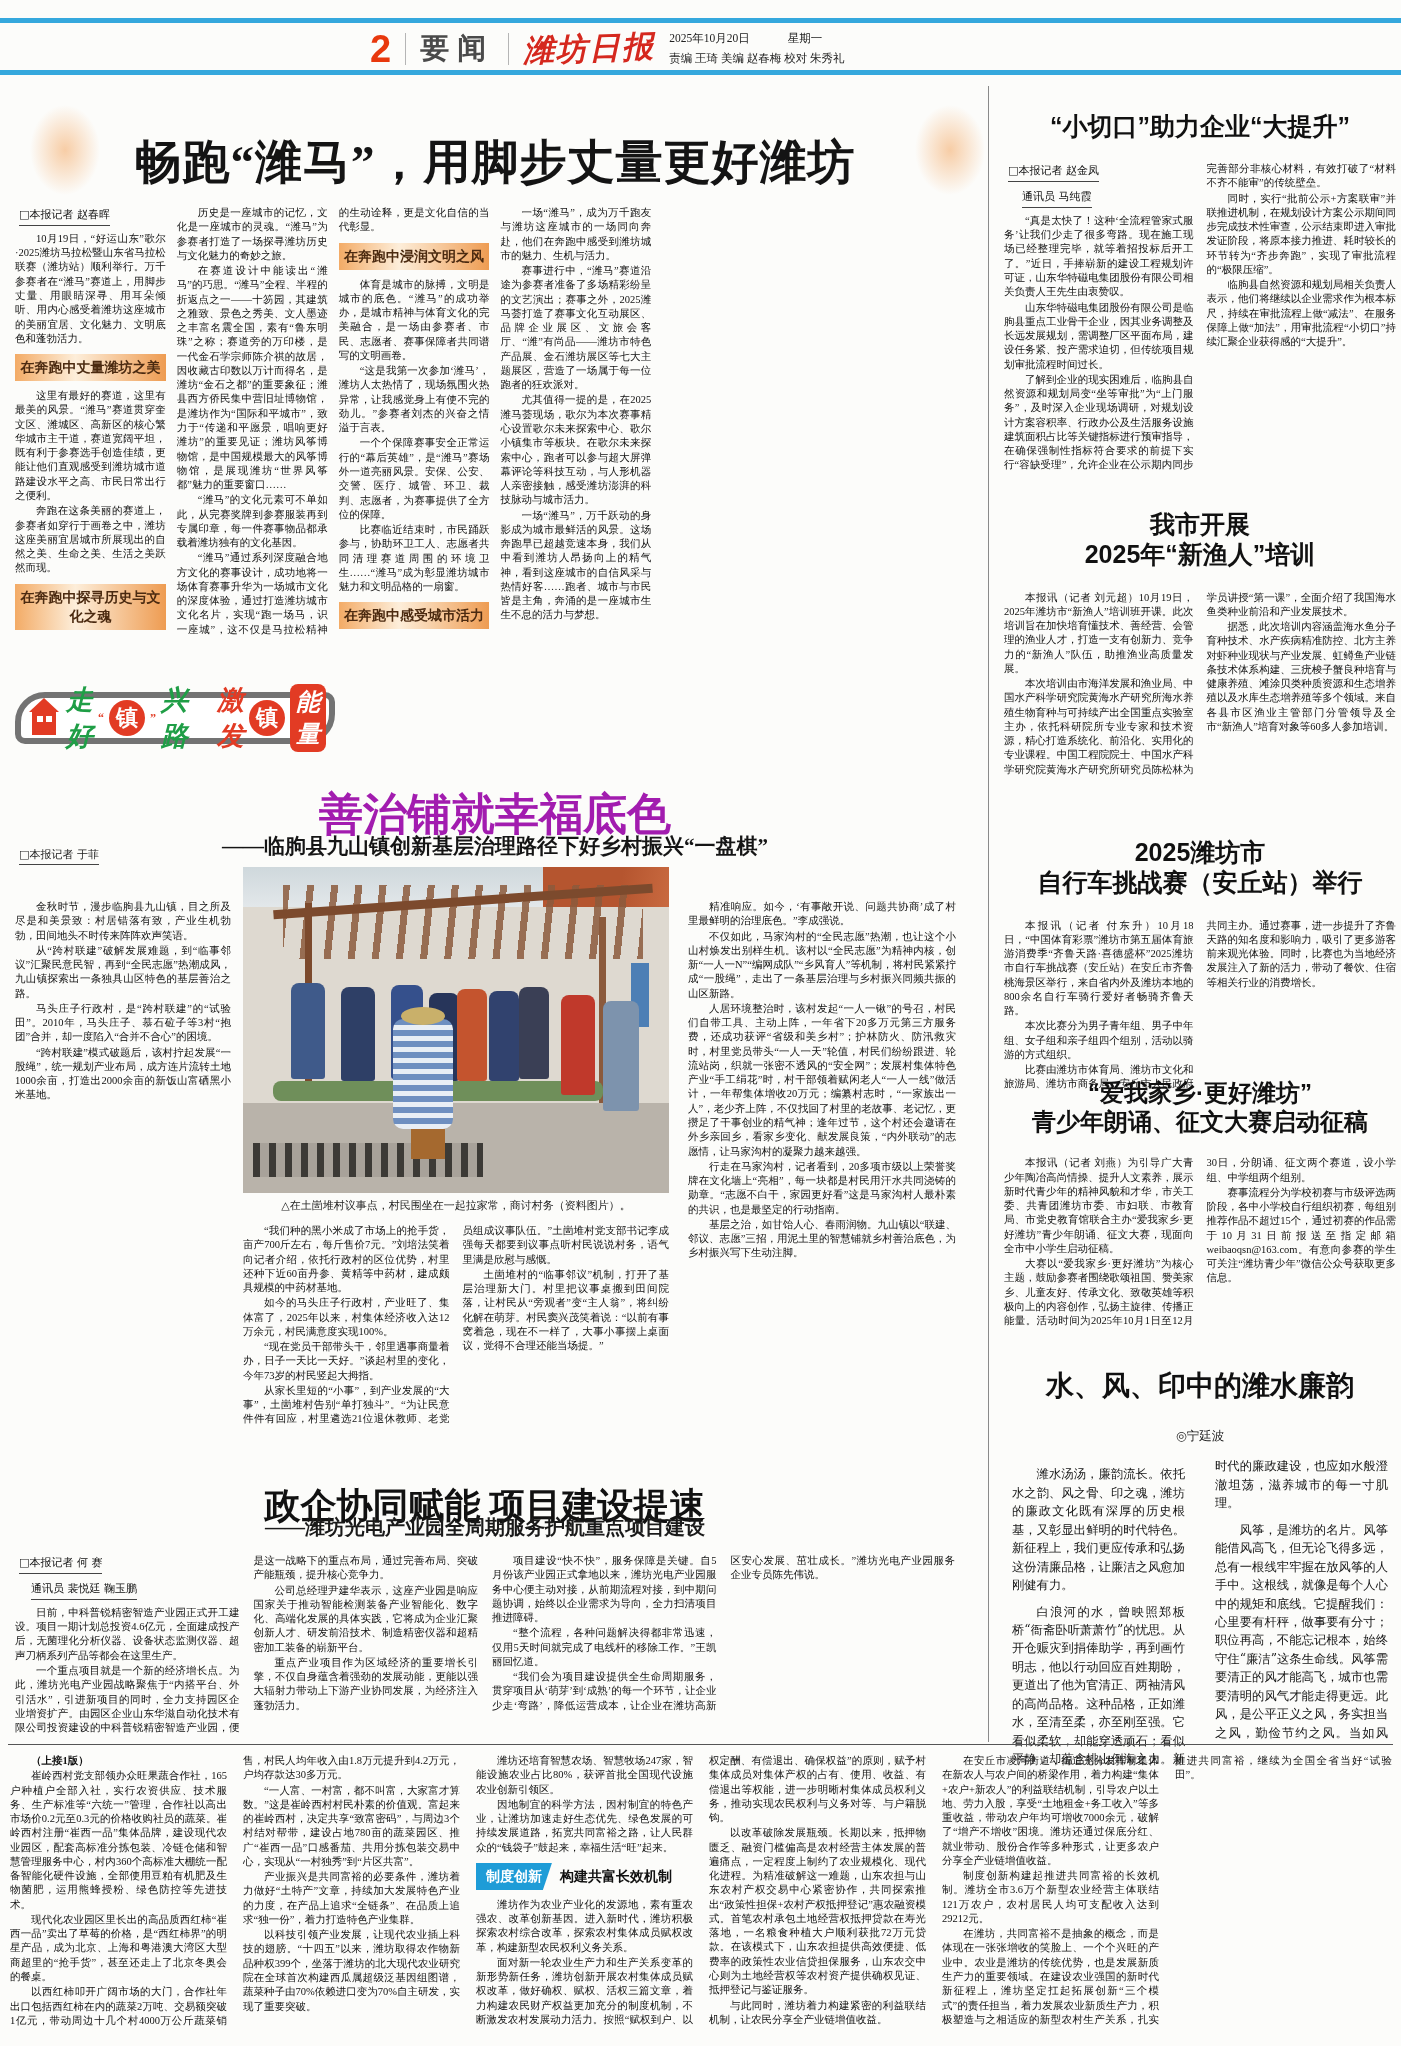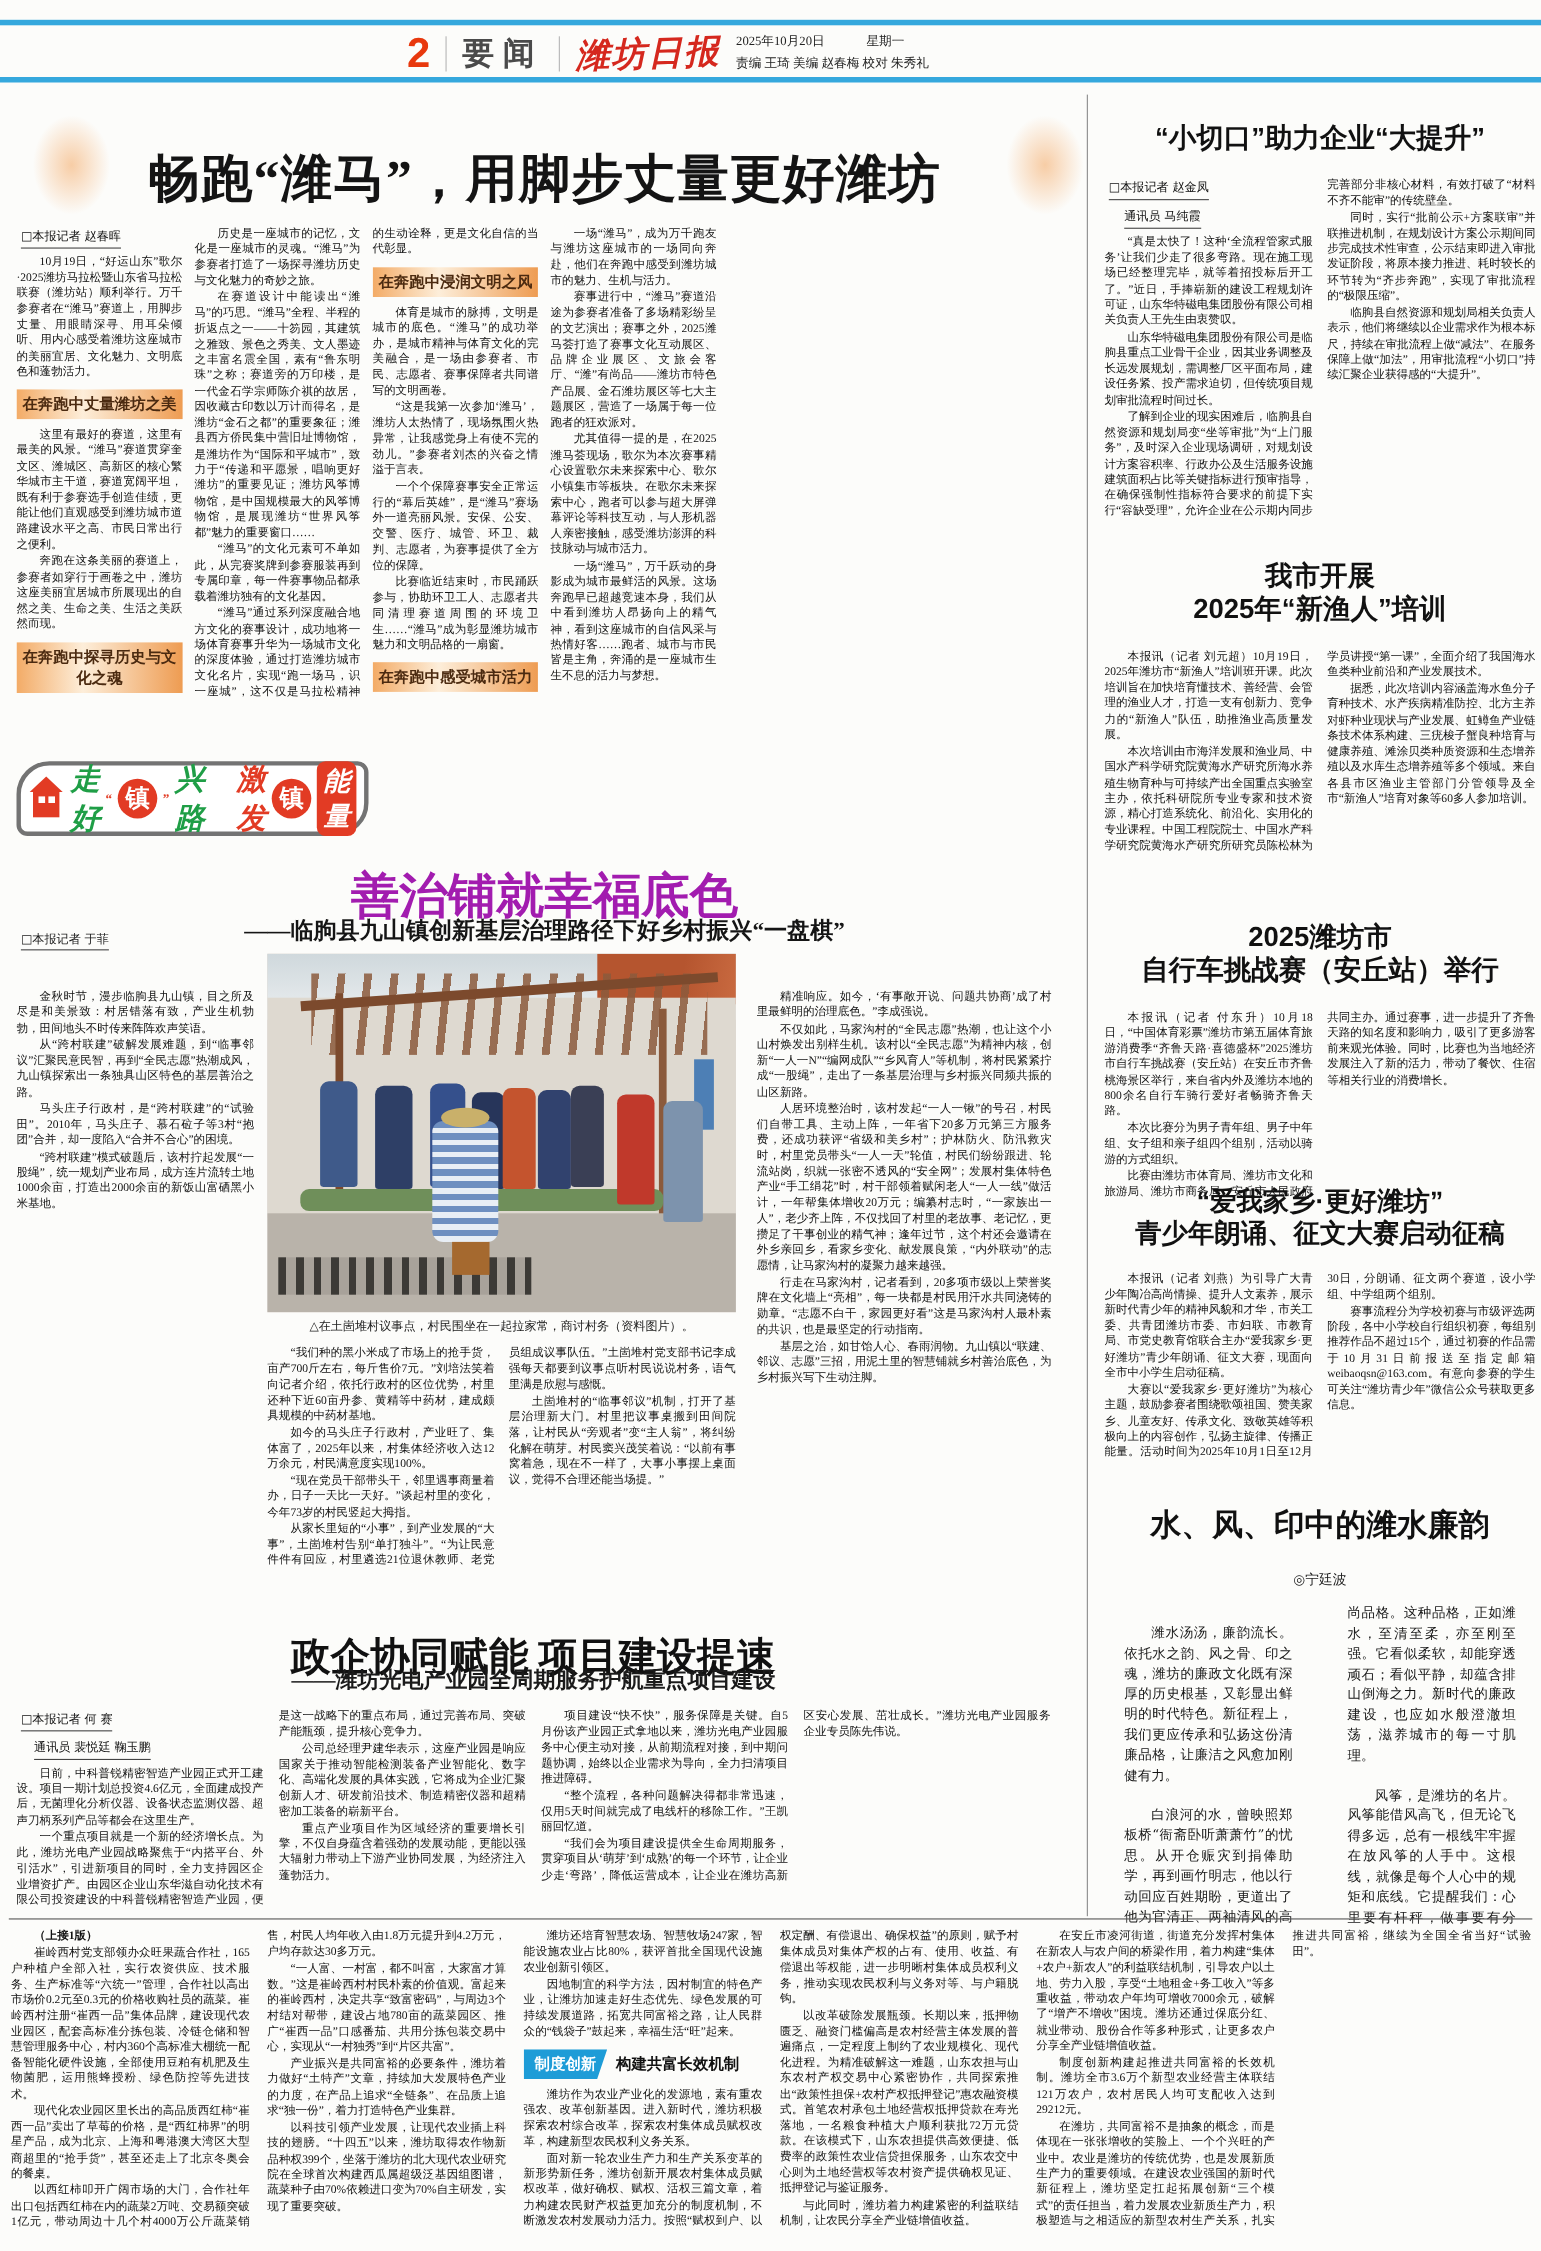--- a/index.html
+++ b/index.html
@@ -34,23 +34,23 @@
   .rail{left:1004px;top:86px;width:392px;}
   .rail-art{position:absolute;left:0;width:392px;}
   .rail-title{font-family:"Liberation Sans",sans-serif;font-weight:900;text-align:center;color:#111;line-height:1.22;}
   .rail-body{column-count:2;column-gap:13px;margin-top:10px;}
   .t26{font-size:25px;} .t24{font-size:24px;}
   
   .essay-title{font-size:28px;font-weight:900;text-align:center;color:#101010;font-family:"Liberation Serif",serif;}
   .essay-author{text-align:center;font-size:12.5px;margin-top:6px;}
   .essay-body{column-count:2;column-gap:14px;margin-top:12px;font-size:12.3px;line-height:1.5;
               font-family:"DejaVu Serif",serif;color:#151515;text-align:justify;}
-  .essay-body p{margin:18px;text-indent:2em;}
-  
-  .banner{left:15px;top:692px;width:320px;height:68px;border:4px solid #737373;border-radius:30px 10px 30px 10px;
+  .essay-body p{margin:8px;text-indent:2em;}
+  
+  .banner{left:15px;top:692px;width:320px;height:52px;border:6px solid #737373;border-radius:30px 10px 30px 10px;
           background:#fff;display:flex;align-items:center;gap:5px;padding:0 10px 0 6px;box-sizing:border-box;}
   .banner .word{font-family:"Liberation Sans",sans-serif;font-weight:900;font-style:italic;font-size:27px;}
   .green{color:#1f9e46;} .red{color:#e23b24;}
   .bq{color:#e23b24;font-size:12px;font-weight:700;vertical-align:top;}
   .circle{width:36px;height:36px;border-radius:50%;background:#e23b24;color:#fff;display:flex;align-items:center;
           justify-content:center;font-size:22px;font-weight:900;flex:0 0 auto;}
   .pill{background:#e23b24;color:#fff;border-radius:8px;padding:2px 6px;font-family:"Liberation Sans",sans-serif;
         font-weight:900;font-style:italic;font-size:24px;}
   .house{width:34px;height:40px;position:relative;flex:0 0 auto;}
   .house .roof{position:absolute;top:0;left:2px;width:0;height:0;border-left:15px solid transparent;

